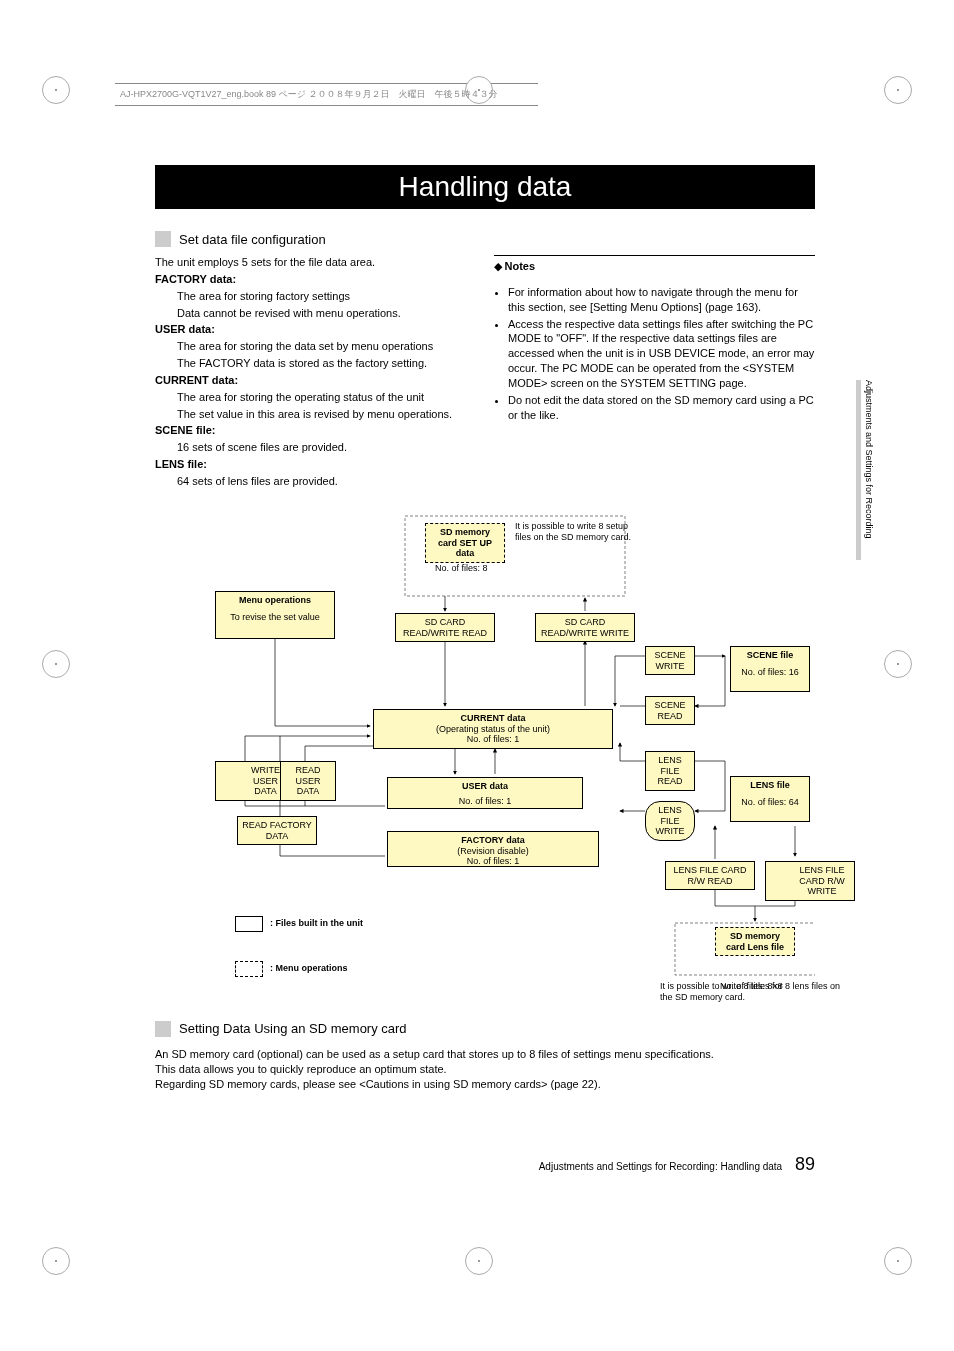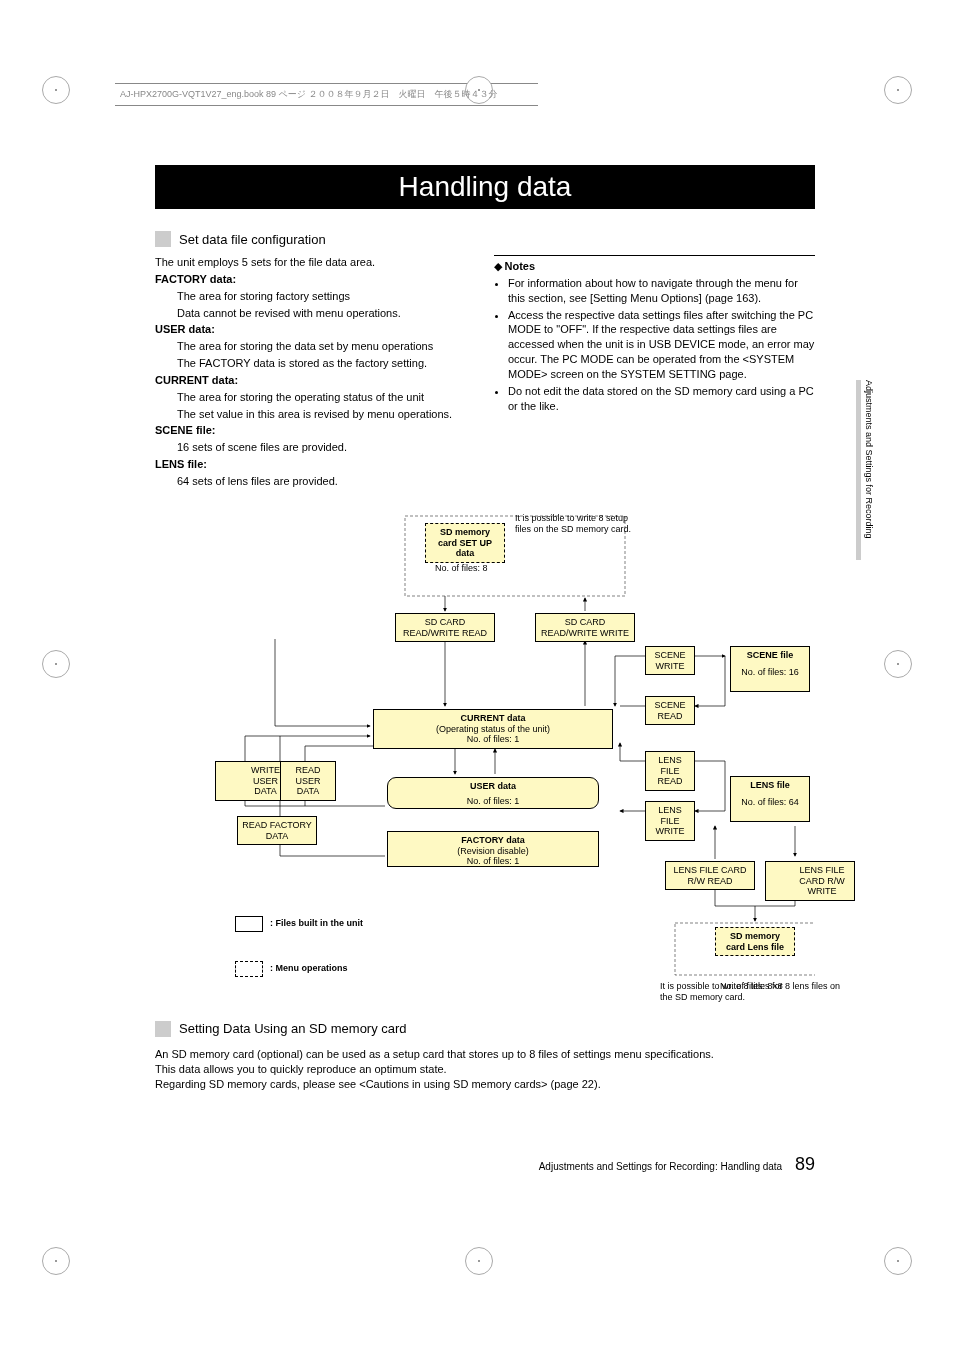--- a/index.html
+++ b/index.html
@@ -95,21 +95,21 @@
   .col p { margin: 0 0 2px 0; }
   .dt { font-weight: bold; margin-top:2px;}
   .dd { padding-left: 22px; }
   .notes-head {
     border-top: 0.5px solid #000;
     margin-top: 8px;
     padding-top: 3px;
     font-weight: bold;
   }
   .notes-head::before { content: "◆"; font-weight: normal; margin-right: 2px; }
-  ul.notes { margin: 2px 0; padding-left: 14px; }
+  ul.notes { margin: 11px 0; padding-left: 14px; }
   ul.notes li { margin-bottom: 2px; }
 
   .diagram {
     position: relative;
     margin-top: 20px;
     width: 660px;
     height: 500px;
     font-size: 9px;
   }
   .dbox {
@@ -295,50 +295,54 @@
 
       <line x1="300" y1="235" x2="300" y2="263" stroke="#000" stroke-width="0.7" marker-end="url(#arrow)"></line>
       <line x1="340" y1="263" x2="340" y2="238" stroke="#000" stroke-width="0.7" marker-end="url(#arrow)"></line>
 
       <line x1="125" y1="330" x2="125" y2="345" stroke="#000" stroke-width="0.7"></line>
       <line x1="125" y1="345" x2="230" y2="345" stroke="#000" stroke-width="0.7"></line>
       <line x1="125" y1="305" x2="125" y2="225" stroke="#000" stroke-width="0.7"></line>
     </svg>
 
     <div class="dbox dashed" style="left:270px; top:12px; width:80px; font-weight:bold;">SD memory card SET UP data</div>
-    <div class="plain-label" style="left:360px; top:2px; width:120px;">It is possible to write 8 setup files on the SD memory card.</div>
+    <div class="plain-label" style="left:360px; top:10px; width:120px;">It is possible to write 8 setup files on the SD memory card.</div>
     <div class="plain-label" style="left:280px; top:52px;">No. of files: 8</div>
 
+    <div class="dbox" style="left:60px; top:80px; width:120px; height:48px;">
+      <div style="font-weight:bold">Menu operations</div>
+      <div style="margin-top:6px">To revise the set value</div>
+    </div>
 
     <div class="dbox" style="left:240px; top:102px; width:100px;">SD CARD READ/WRITE READ</div>
     <div class="dbox" style="left:380px; top:102px; width:100px;">SD CARD READ/WRITE WRITE</div>
 
     <div class="dbox" style="left:490px; top:135px; width:50px;">SCENE WRITE</div>
     <div class="dbox" style="left:490px; top:185px; width:50px;">SCENE READ</div>
 
     <div class="dbox" style="left:575px; top:135px; width:80px; height:46px;">
       <div style="font-weight:bold">SCENE file</div>
       <div style="margin-top:6px">No. of files: 16</div>
     </div>
 
     <div class="dbox" style="left:218px; top:198px; width:240px; height:40px;">
       <span style="font-weight:bold">CURRENT data</span>
       <div>(Operating status of the unit)</div>
       <div>No. of files: 1</div>
     </div>
 
     <div class="dbox" style="left:490px; top:240px; width:50px;">LENS FILE READ</div>
-    <div class="dbox" style="left:490px; top:290px; width:50px;">LENS FILE WRITE</div>
+    <div class="dbox" style="left:490px; top:290px; width:50px;border-radius:15px;">LENS FILE WRITE</div>
 
     <div class="dbox" style="left:575px; top:265px; width:80px; height:46px;">
       <div style="font-weight:bold">LENS file</div>
       <div style="margin-top:6px">No. of files: 64</div>
     </div>
 
-    <div class="dbox" style="left:232px; top:266px; width:212px; height:32px;border-radius:9px;">
+    <div class="dbox" style="left:232px; top:266px; width:196px; height:32px;">
       <div style="font-weight:bold">USER data</div>
       <div style="margin-top:4px">No. of files: 1</div>
     </div>
 
     <div class="dbox" style="left:232px; top:320px; width:212px; height:36px;">
       <span style="font-weight:bold">FACTORY data</span>
       <div>(Revision disable)</div>
       <div>No. of files: 1</div>
     </div>
 

